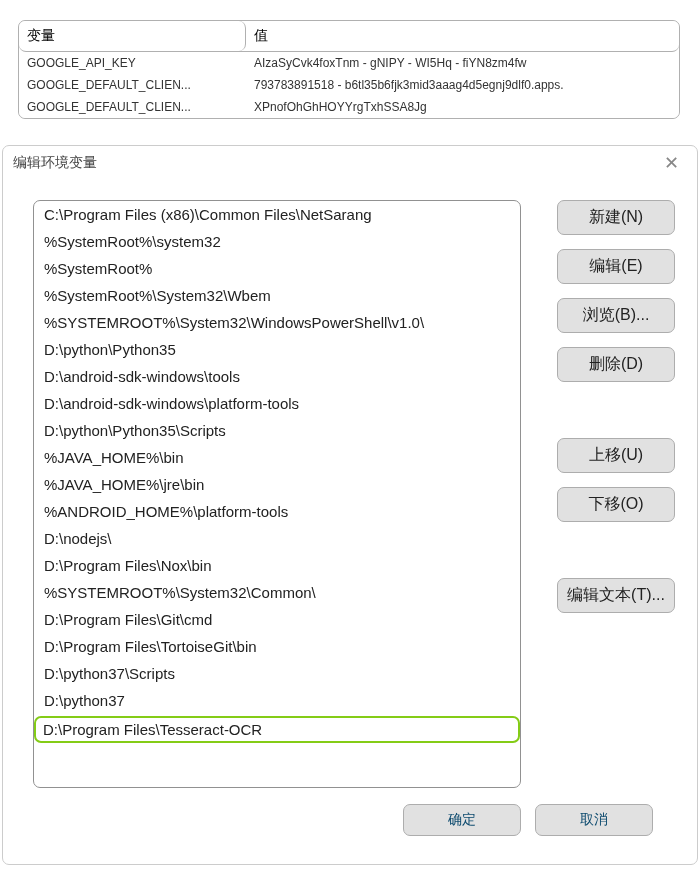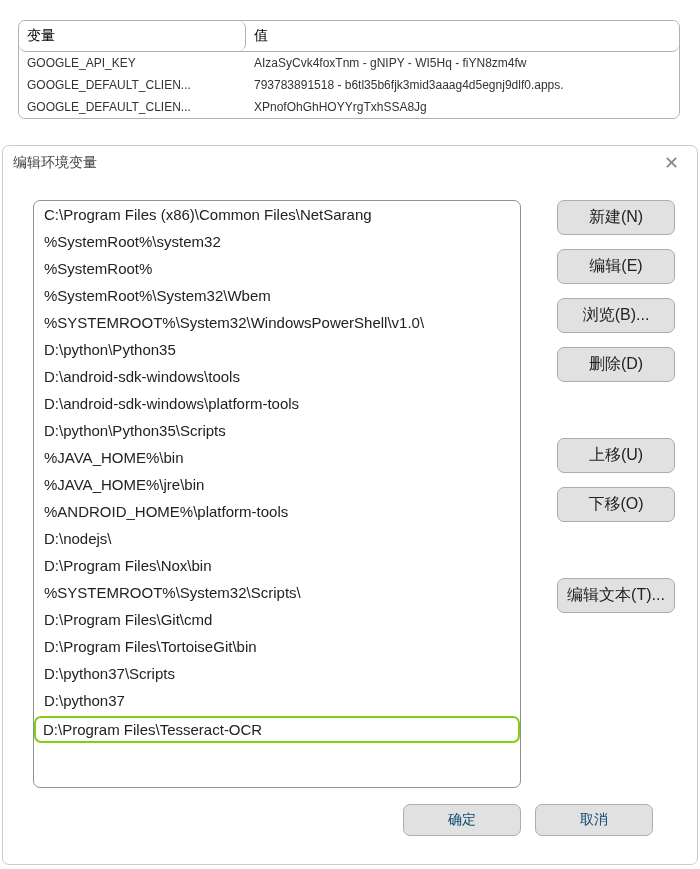--- a/index.html
+++ b/index.html
@@ -187,21 +187,21 @@
           <div class="list-item">%SYSTEMROOT%\System32\WindowsPowerShell\v1.0\</div>
           <div class="list-item">D:\python\Python35</div>
           <div class="list-item">D:\android-sdk-windows\tools</div>
           <div class="list-item">D:\android-sdk-windows\platform-tools</div>
           <div class="list-item">D:\python\Python35\Scripts</div>
           <div class="list-item">%JAVA_HOME%\bin</div>
           <div class="list-item">%JAVA_HOME%\jre\bin</div>
           <div class="list-item">%ANDROID_HOME%\platform-tools</div>
           <div class="list-item">D:\nodejs\</div>
           <div class="list-item">D:\Program Files\Nox\bin</div>
-          <div class="list-item">%SYSTEMROOT%\System32\Scripts\</div>
+          <div class="list-item">%SYSTEMROOT%\System32\Common\</div>
           <div class="list-item">D:\Program Files\Git\cmd</div>
           <div class="list-item">D:\Program Files\TortoiseGit\bin</div>
           <div class="list-item">D:\python37\Scripts</div>
           <div class="list-item">D:\python37</div>
           <div class="list-item highlighted">D:\Program Files\Tesseract-OCR</div>
         </div>
       <div class="buttons-col">
         <button class="btn">新建(N)</button>
         <button class="btn">编辑(E)</button>
         <button class="btn">浏览(B)...</button>

